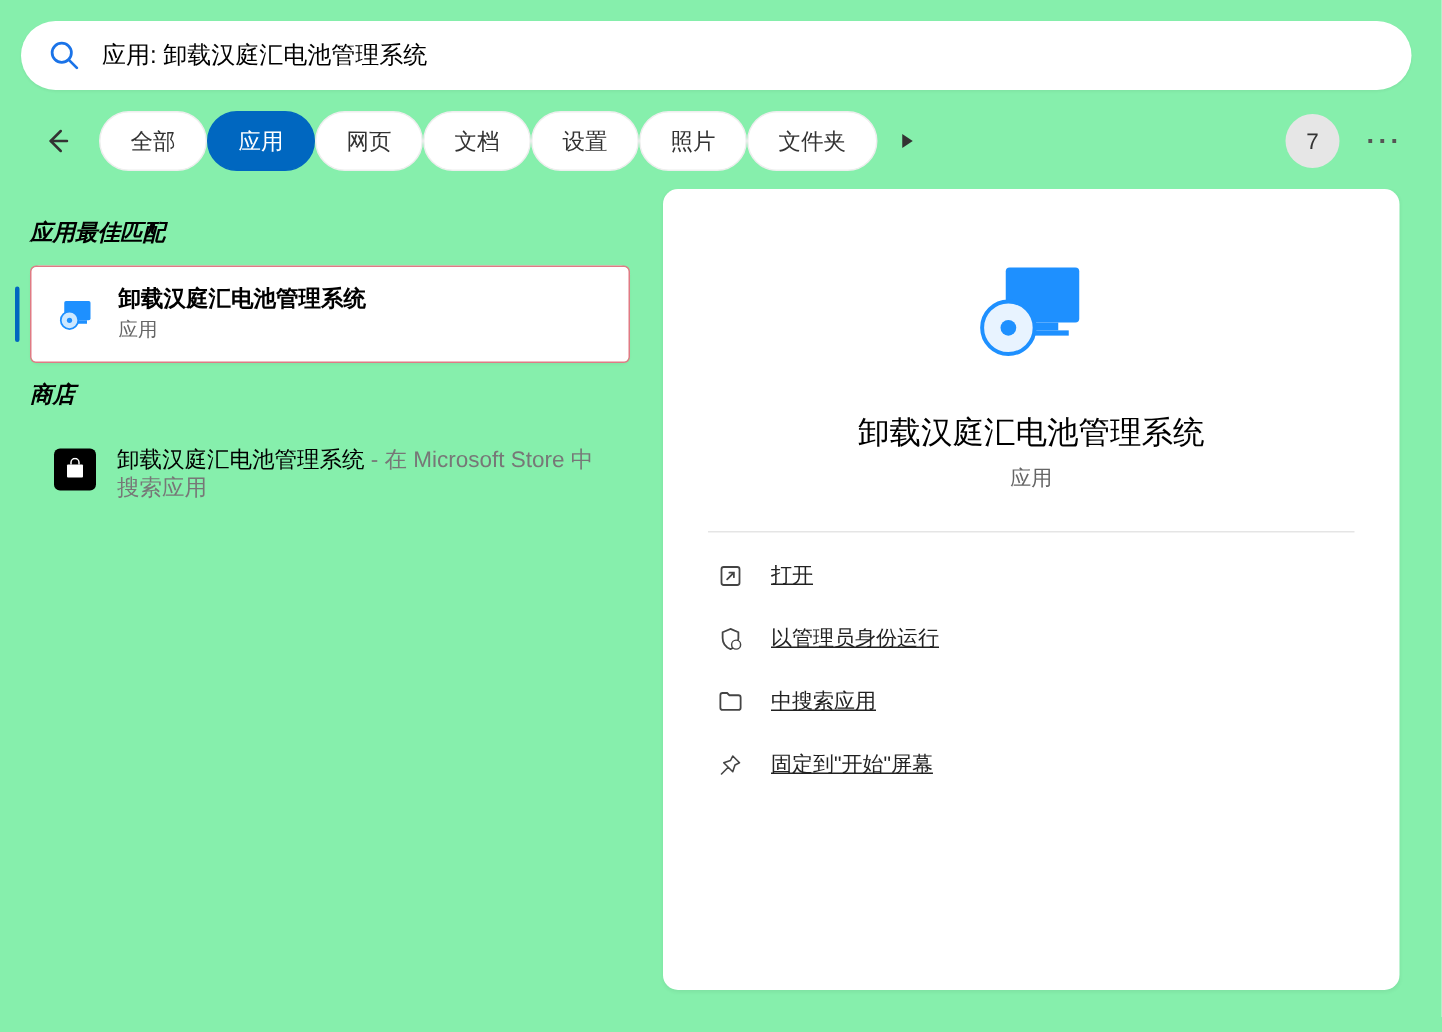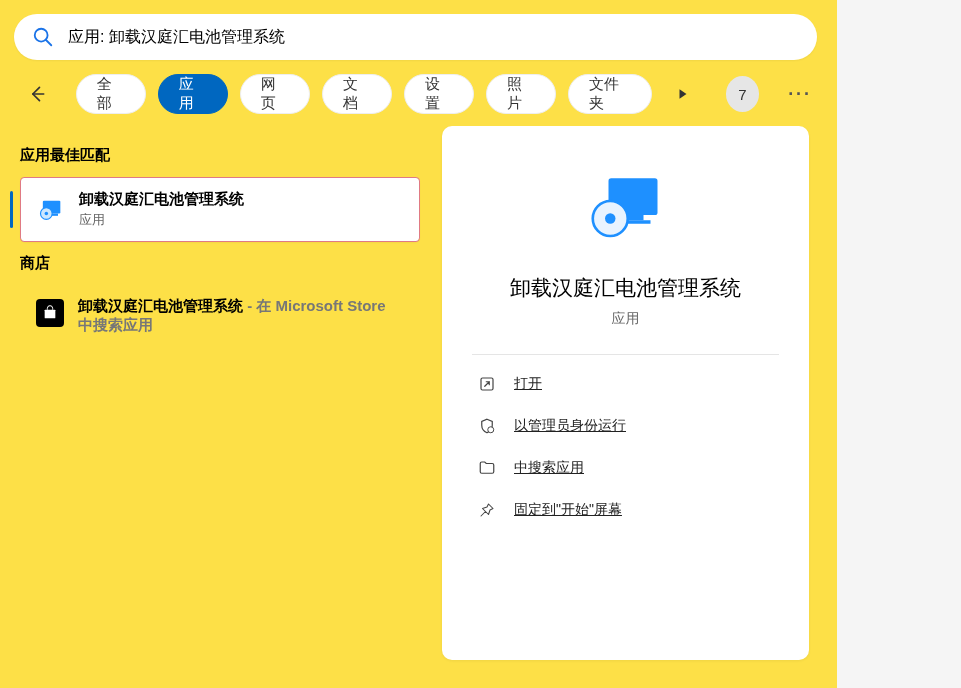--- a/index.html
+++ b/index.html
@@ -4,37 +4,37 @@
 <style>
   * { box-sizing: border-box; margin: 0; padding: 0; }
   body {
     font-family: "Segoe UI", "Microsoft YaHei", sans-serif;
     background: #f5f5f5;
     width: 961px;
     height: 688px;
     overflow: hidden;
     color: #000;
   }
-  .window { background: #fde047; width: 837px; height: 688px; display: flex; flex-direction: column; }
+  .window { background: #86efac; width: 961px; height: 688px; display: flex; flex-direction: column; }
   .search-wrap { padding: 14px 20px 10px 14px; }
   .search-box {
     background: #fff;
     border-radius: 26px;
     height: 46px;
     display: flex;
     align-items: center;
     padding: 0 18px;
     box-shadow: 0 1px 2px rgba(0,0,0,0.05);
   }
   .search-icon { width: 22px; height: 22px; flex: 0 0 22px; margin-right: 14px; }
   .search-input {
     border: none; outline: none; flex: 1; font-size: 16px; color: #000; background: transparent;
     font-family: inherit;
   }
-  .filters-row { display: flex; align-items: center; padding: 4px 20px 12px 20px; gap: 12px; }
+  .filters-row { display: flex; align-items: center; padding: 4px 20px 12px 20px; gap: 0; }
   .back-btn {
     width: 36px; height: 36px; border-radius: 50%; background: transparent;
     display: flex; align-items: center; justify-content: center; margin-right: 10px;
   }
   .chip {
     height: 40px; padding: 0 20px; border-radius: 20px; background: #fff;
     display: flex; align-items: center; font-size: 15px; color: #333;
     border: 1px solid #eee;
   }
   .chip.active { background: #0067c0; color: #fff; border-color: #0067c0; }
@@ -44,41 +44,41 @@
     width: 36px; height: 36px; border-radius: 50%; background: #e6e6e6;
     display: flex; align-items: center; justify-content: center; font-size: 15px; color: #333;
     margin-right: 12px;
   }
   .more-btn {
     width: 36px; height: 36px; border-radius: 50%; background: transparent;
     display: flex; align-items: center; justify-content: center; font-size: 18px; color: #555; letter-spacing: 2px;
   }
   .content { display: flex; flex: 1; overflow: hidden; }
   .left-pane { width: 430px; padding: 8px 0 0 20px; }
-  .section-title { font-size: 15px; font-weight: 600; margin: 12px 0 12px 0; }
+  .section-title { font-size: 15px; font-weight: 600; margin: 12px 0 12px 0; font-style: italic; }
   .result-card {
     background: #fff; border-radius: 6px; padding: 0; box-shadow: 0 1px 2px rgba(0,0,0,0.04);
     width: 400px;
   }
   .result-card.selected { position: relative; }
   .result-card.selected::before {
     content: ""; position: absolute; left: -10px; top: 14px; bottom: 14px; width: 3px;
     background: #0067c0; border-radius: 2px;
   }
   .result-inner {
     display: flex; align-items: center; padding: 12px 16px; gap: 14px;
     border: 1px solid #e8a0a8; border-radius: 4px; margin: 0;
   }
   .result-inner.highlighted { border-color: #e07a84; }
   .result-icon { width: 28px; height: 28px; flex: 0 0 28px; }
   .result-text .title { font-size: 15px; font-weight: 600; }
   .result-text .sub { font-size: 13px; color: #666; margin-top: 2px; }
   .store-row { display: flex; align-items: flex-start; gap: 14px; padding: 12px 16px; width: 400px; }
   .store-icon { width: 28px; height: 28px; flex: 0 0 28px; background: #000; border-radius: 4px; margin-top: 2px; display:flex;align-items:center;justify-content:center;}
-  .store-text .line1 { font-size: 15px; font-weight: bold; }
+  .store-text .line1 { font-size: 15px; }
   .store-text .line1 .grey { color: #777; }
   .right-pane {
     flex: 1; margin: 0 28px 28px 12px; background: #fff; border-radius: 10px;
     box-shadow: 0 1px 3px rgba(0,0,0,0.06); padding: 40px 30px 20px 30px;
     display: flex; flex-direction: column; align-items: center;
   }
   .detail-icon { width: 84px; height: 84px; margin-bottom: 24px; }
   .detail-title { font-size: 21px; font-weight: 400; text-align: center; }
   .detail-sub { font-size: 14px; color: #666; margin-top: 8px; margin-bottom: 26px; }
   .divider { height: 1px; background: #e5e5e5; width: 100%; margin-bottom: 8px; }

